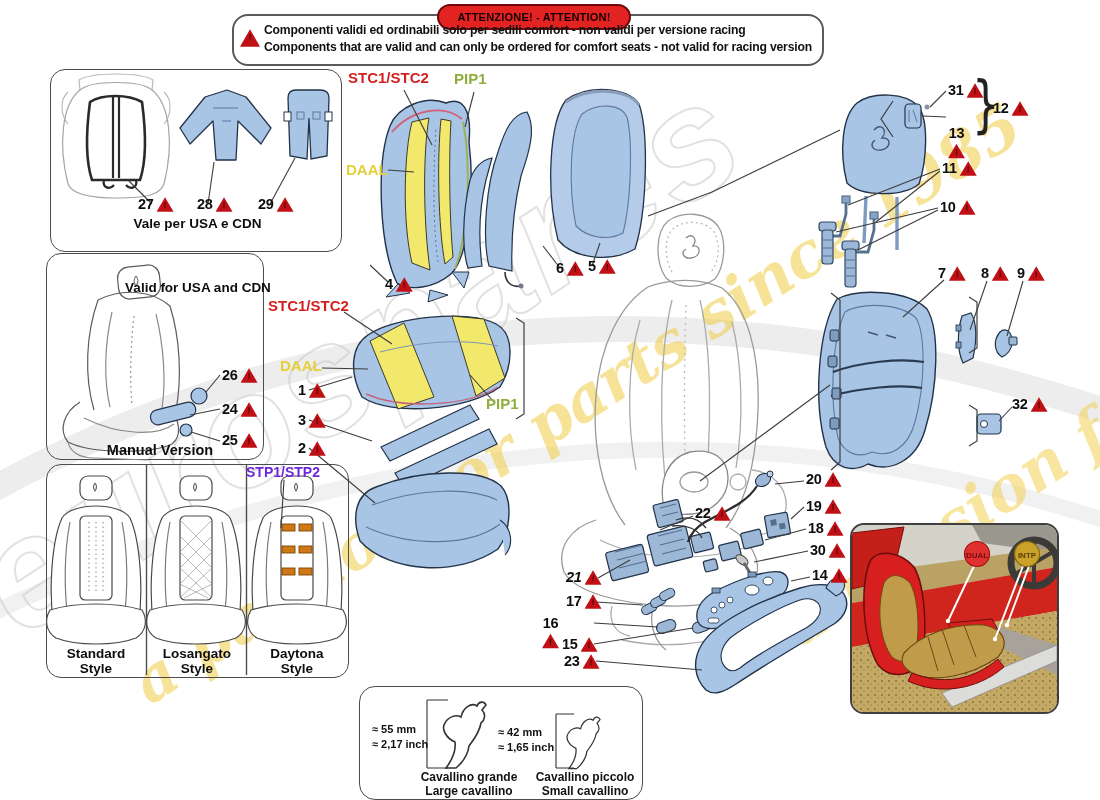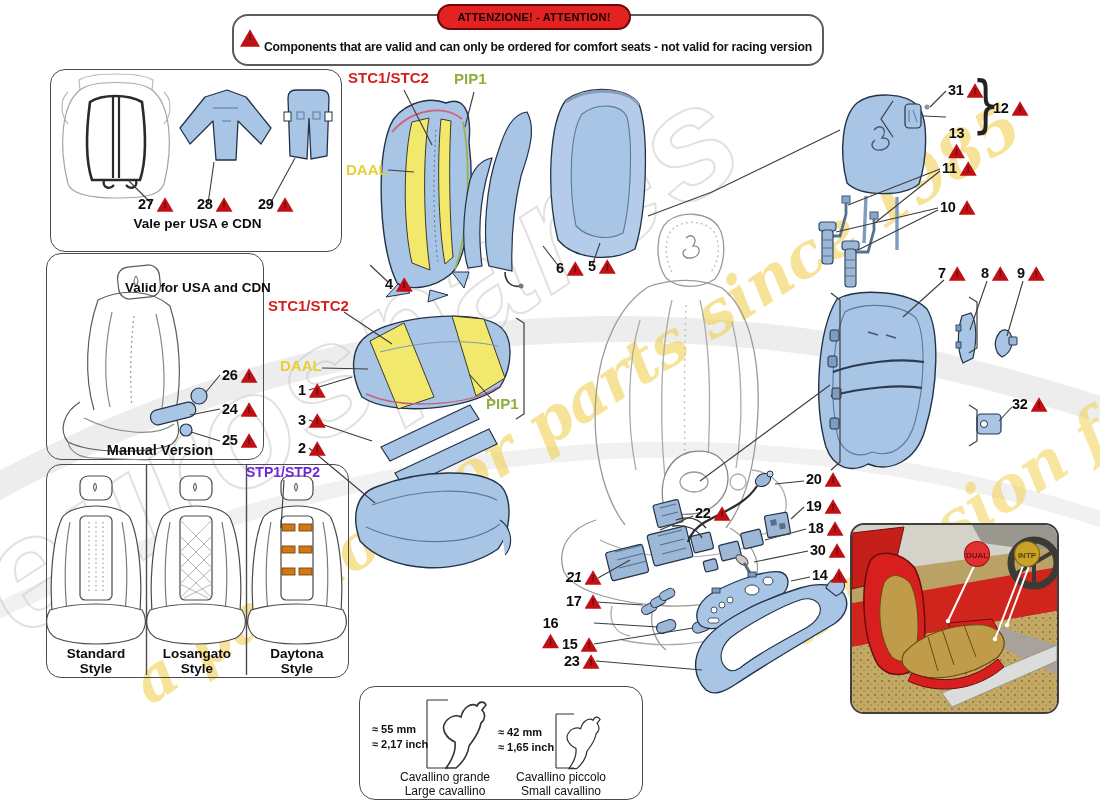--- a/index.html
+++ b/index.html
@@ -34,21 +34,21 @@
   .cap{position:absolute;font-weight:bold;color:#0d0d0d;text-align:center;z-index:28;white-space:nowrap;}
   .brace{position:absolute;left:972px;top:66px;z-index:29;font-family:"DejaVu Sans",sans-serif;
          font-size:62px;font-weight:400;color:#222;transform:scaleX(.7);transform-origin:left center;line-height:76px;}
   
   .rif-box{position:absolute;left:359px;top:686px;width:282px;height:112px;border:1.7px solid #4c4c4c;
            border-radius:16px;z-index:20;background:transparent;}
   .rif-pill{position:absolute;left:371px;top:676px;width:260px;height:19px;background:#f7e11a;
             border:1.6px solid #a08400;border-radius:11px;z-index:21;display:flex;align-items:center;
             justify-content:center;font-weight:bold;font-size:12.4px;color:#d41f1f;letter-spacing:-0.2px;white-space:nowrap;}
   .dim-text{position:absolute;font-weight:bold;font-size:11px;color:#111;z-index:22;line-height:15px;white-space:nowrap;}
-  .rif-cap{position:absolute;font-weight:normal;font-size:12px;color:#111;text-align:center;z-index:22;line-height:13.5px;white-space:nowrap;}
+  .rif-cap{position:absolute;font-weight:bold;font-size:12px;color:#111;text-align:center;z-index:22;line-height:13.5px;white-space:nowrap;margin-left:24px;}
   
   .inset{position:absolute;left:850px;top:523px;width:205px;height:187px;border:2.2px solid #3f3f3f;
          border-radius:14px;overflow:hidden;z-index:20;background:#fca5a5;}
   .layer{position:absolute;inset:0;}
   .z1{z-index:1;} .z5{z-index:5;}
 </style>
 </head>
 <body>
 
 <div class="stage">
@@ -351,20 +351,21 @@
       <path d="M969,405 L977,410 L977,441 L969,446"></path>
       <path d="M893,101 L881,119 L893,137"></path>
       <path d="M831,470 L840,462 L840,300 L831,293"></path>
     </g>
   </svg>
 
   
   <div class="banner"></div>
   <div class="banner-pill">ATTENZIONE! - ATTENTION!</div>
   <span class="tri tri-big abs" style="left:240px;top:29px;z-index:22;"></span>
+  <div class="banner-line" style="left:264px;top:23px;z-index:22;">Componenti validi ed ordinabili solo per sedili comfort - non validi per versione racing</div>
   <div class="banner-line" style="left:264px;top:40px;z-index:22;">Components that are valid and can only be ordered for comfort seats - not valid for racing version</div>
 
   
   <div class="cap cap13" style="left:120px;top:216px;width:155px;font-size:13.5px;">Vale per USA e CDN</div>
   <div class="cap cap13" style="left:113px;top:232px;width:170px;font-size:13.5px;margin-top:48px;">Valid for USA and CDN</div>
   <div class="cap" style="left:90px;top:442px;width:140px;font-size:14.5px;">Manual Version</div>
 
   <div class="cap" style="left:56px;top:646px;width:80px;font-size:13.5px;">Standard</div>
   <div class="cap" style="left:56px;top:661px;width:80px;font-size:13.5px;">Style</div>
   <div class="cap" style="left:152px;top:646px;width:90px;font-size:13.5px;">Losangato</div>

